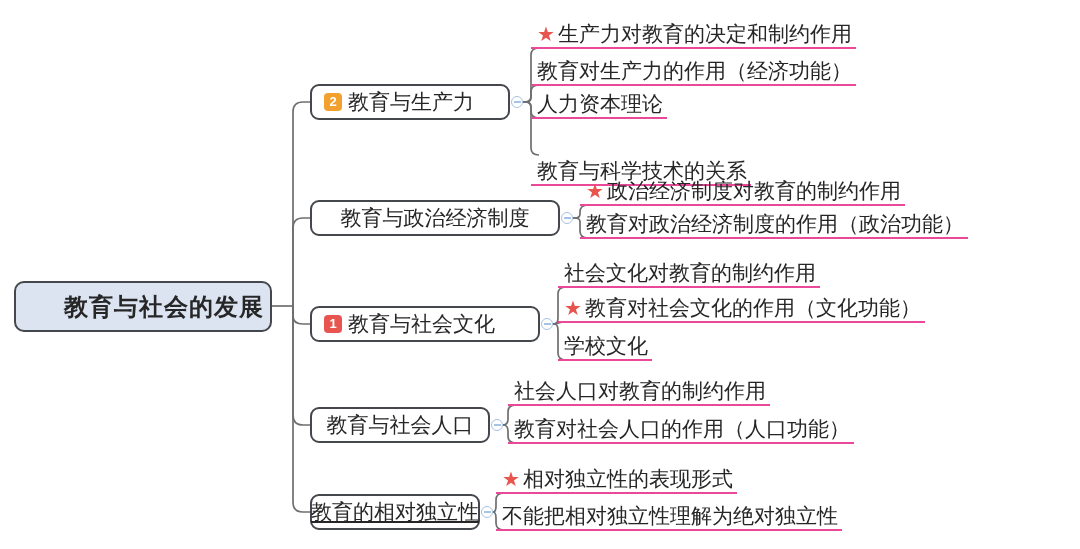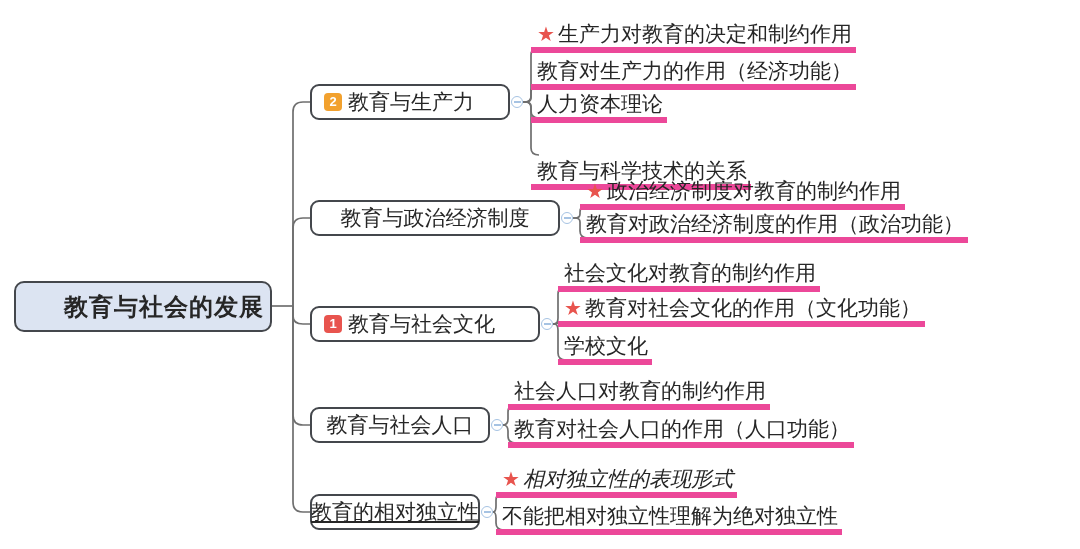--- a/index.html
+++ b/index.html
@@ -24,21 +24,21 @@
   .badge{
     display:inline-flex;align-items:center;justify-content:center;
     width:18px;height:18px;border-radius:4px;margin-right:6px;
     color:#ffffff;font-size:13px;font-weight:bold;line-height:18px;
   }
   .badge.orange{background:#f2a12e;}
   .badge.red{background:#e8544e;}
   .leaf{
     position:absolute;z-index:3;height:27px;line-height:27px;
     font-size:21px;white-space:nowrap;
-    border-bottom:6px solid #ec4899;padding:0 4px 0 6px;
+    border-bottom:2px solid #ec4899;padding:0 4px 0 6px;
   }
   .star{color:#e8544e;font-size:20px;margin-right:3px;}
   .toggle{
     position:absolute;z-index:4;width:12px;height:12px;box-sizing:border-box;
     border:1.5px solid #a6c3e3;border-radius:50%;background:#ffffff;
     display:flex;align-items:center;justify-content:center;cursor:pointer;
   }
   .toggle .minus{width:7px;height:2px;background:#a6c3e3;}
 </style>
 </head>
@@ -142,20 +142,20 @@
     <span>学校文化</span>
   </div>
 
   <div class="leaf" style="left:508px;top:377px;">
     <span>社会人口对教育的制约作用</span>
   </div>
   <div class="leaf" style="left:508px;top:415px;">
     <span>教育对社会人口的作用（人口功能）</span>
   </div>
 
-  <div class="leaf" style="left:496px;top:465px;font-style:italic;">
+  <div class="leaf" style="left:496px;top:465px;">
     <span class="star">★</span><span>相对独立性的表现形式</span>
   </div>
   <div class="leaf" style="left:496px;top:502px;">
     <span>不能把相对独立性理解为绝对独立性</span>
   </div>
 
 </div>
 
 </body></html>

